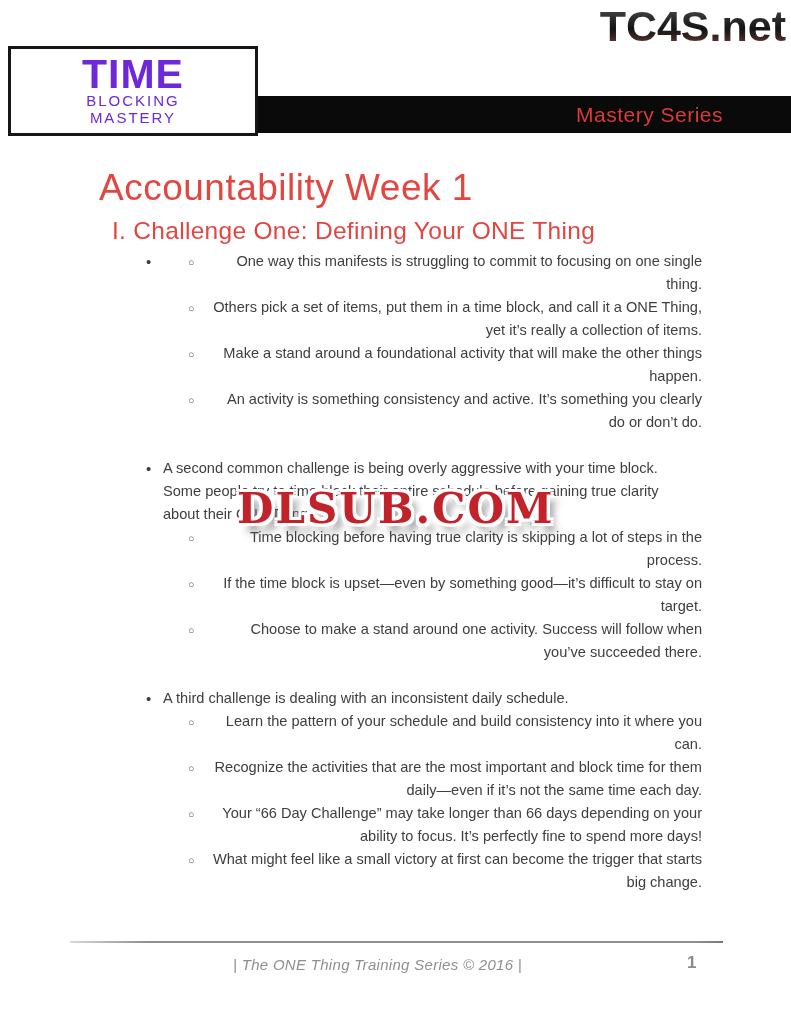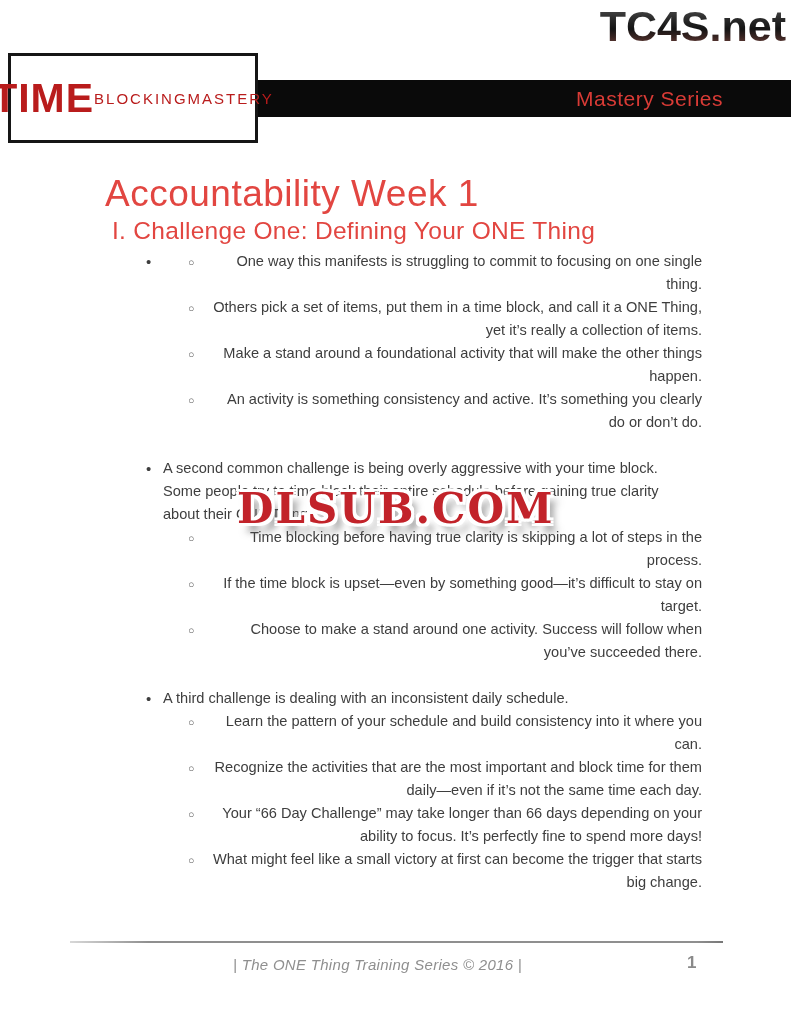--- a/index.html
+++ b/index.html
@@ -13,31 +13,31 @@
     position:absolute;top:2px;right:5px;
     font-family:"Liberation Sans",sans-serif;
     font-weight:bold;font-size:43px;letter-spacing:0px;
     background:linear-gradient(180deg,#5a5a5a 0%,#2a2a2a 35%,#141414 55%,#3a2522 72%,#8a5049 100%);
     -webkit-background-clip:text;background-clip:text;color:transparent;
     text-shadow:none;
   }
 
   
   .brand-box{
-    position:absolute;left:8px;top:53px;width:244px;height:84px;
+    position:absolute;left:8px;top:46px;width:244px;height:84px;
     background:#fff;border:3px solid #161616;z-index:3;
-    display:flex;align-items:center;justify-content:center;
-    color:#b91c1c;text-align:center;
+    display:flex;flex-direction:column;align-items:center;justify-content:center;
+    color:#6d28d9;text-align:center;
   }
   .brand-time{font-size:41px;font-weight:bold;letter-spacing:1px;line-height:36px;}
   .brand-sub{font-size:15px;font-weight:500;letter-spacing:2px;line-height:17px;}
 
   
   .mastery-bar{
-    position:absolute;left:256px;top:80px;right:0;height:37px;background:#0a0a0a;z-index:2;
+    position:absolute;left:256px;top:96px;right:0;height:37px;background:#0a0a0a;z-index:2;
   }
   .mastery-label{
     position:absolute;left:320px;top:0;height:37px;line-height:37px;
     color:#d93b36;font-size:21px;letter-spacing:0.5px;
   }
 
   .page-title{
     position:absolute;left:89px;top:157px;
     font-size:37px;font-weight:400;color:#e24641;letter-spacing:0.5px;
   }
@@ -110,21 +110,21 @@
   <div class="brand-box">
     <div class="brand-time">TIME</div>
     <div class="brand-sub">BLOCKING</div>
     <div class="brand-sub">MASTERY</div>
   </div>
 
   <div class="mastery-bar">
     <span class="mastery-label">Mastery Series</span>
   </div>
 
-  <h1 class="page-title" style="margin:16px;">Accountability Week 1</h1>
+  <h1 class="page-title" style="margin:10px;">Accountability Week 1</h1>
 
   <h2 class="section-heading" style="margin:0;">I. Challenge One: Defining Your ONE Thing</h2>
 
   <div class="content">
     <ul class="l1">
 
       <li class="group">
         <ul class="l2">
           <li>One way this manifests is struggling to commit to focusing on one single thing.</li>
           <li>Others pick a set of items, put them in a time block, and call it a ONE Thing, yet it’s really a collection of items.</li>

